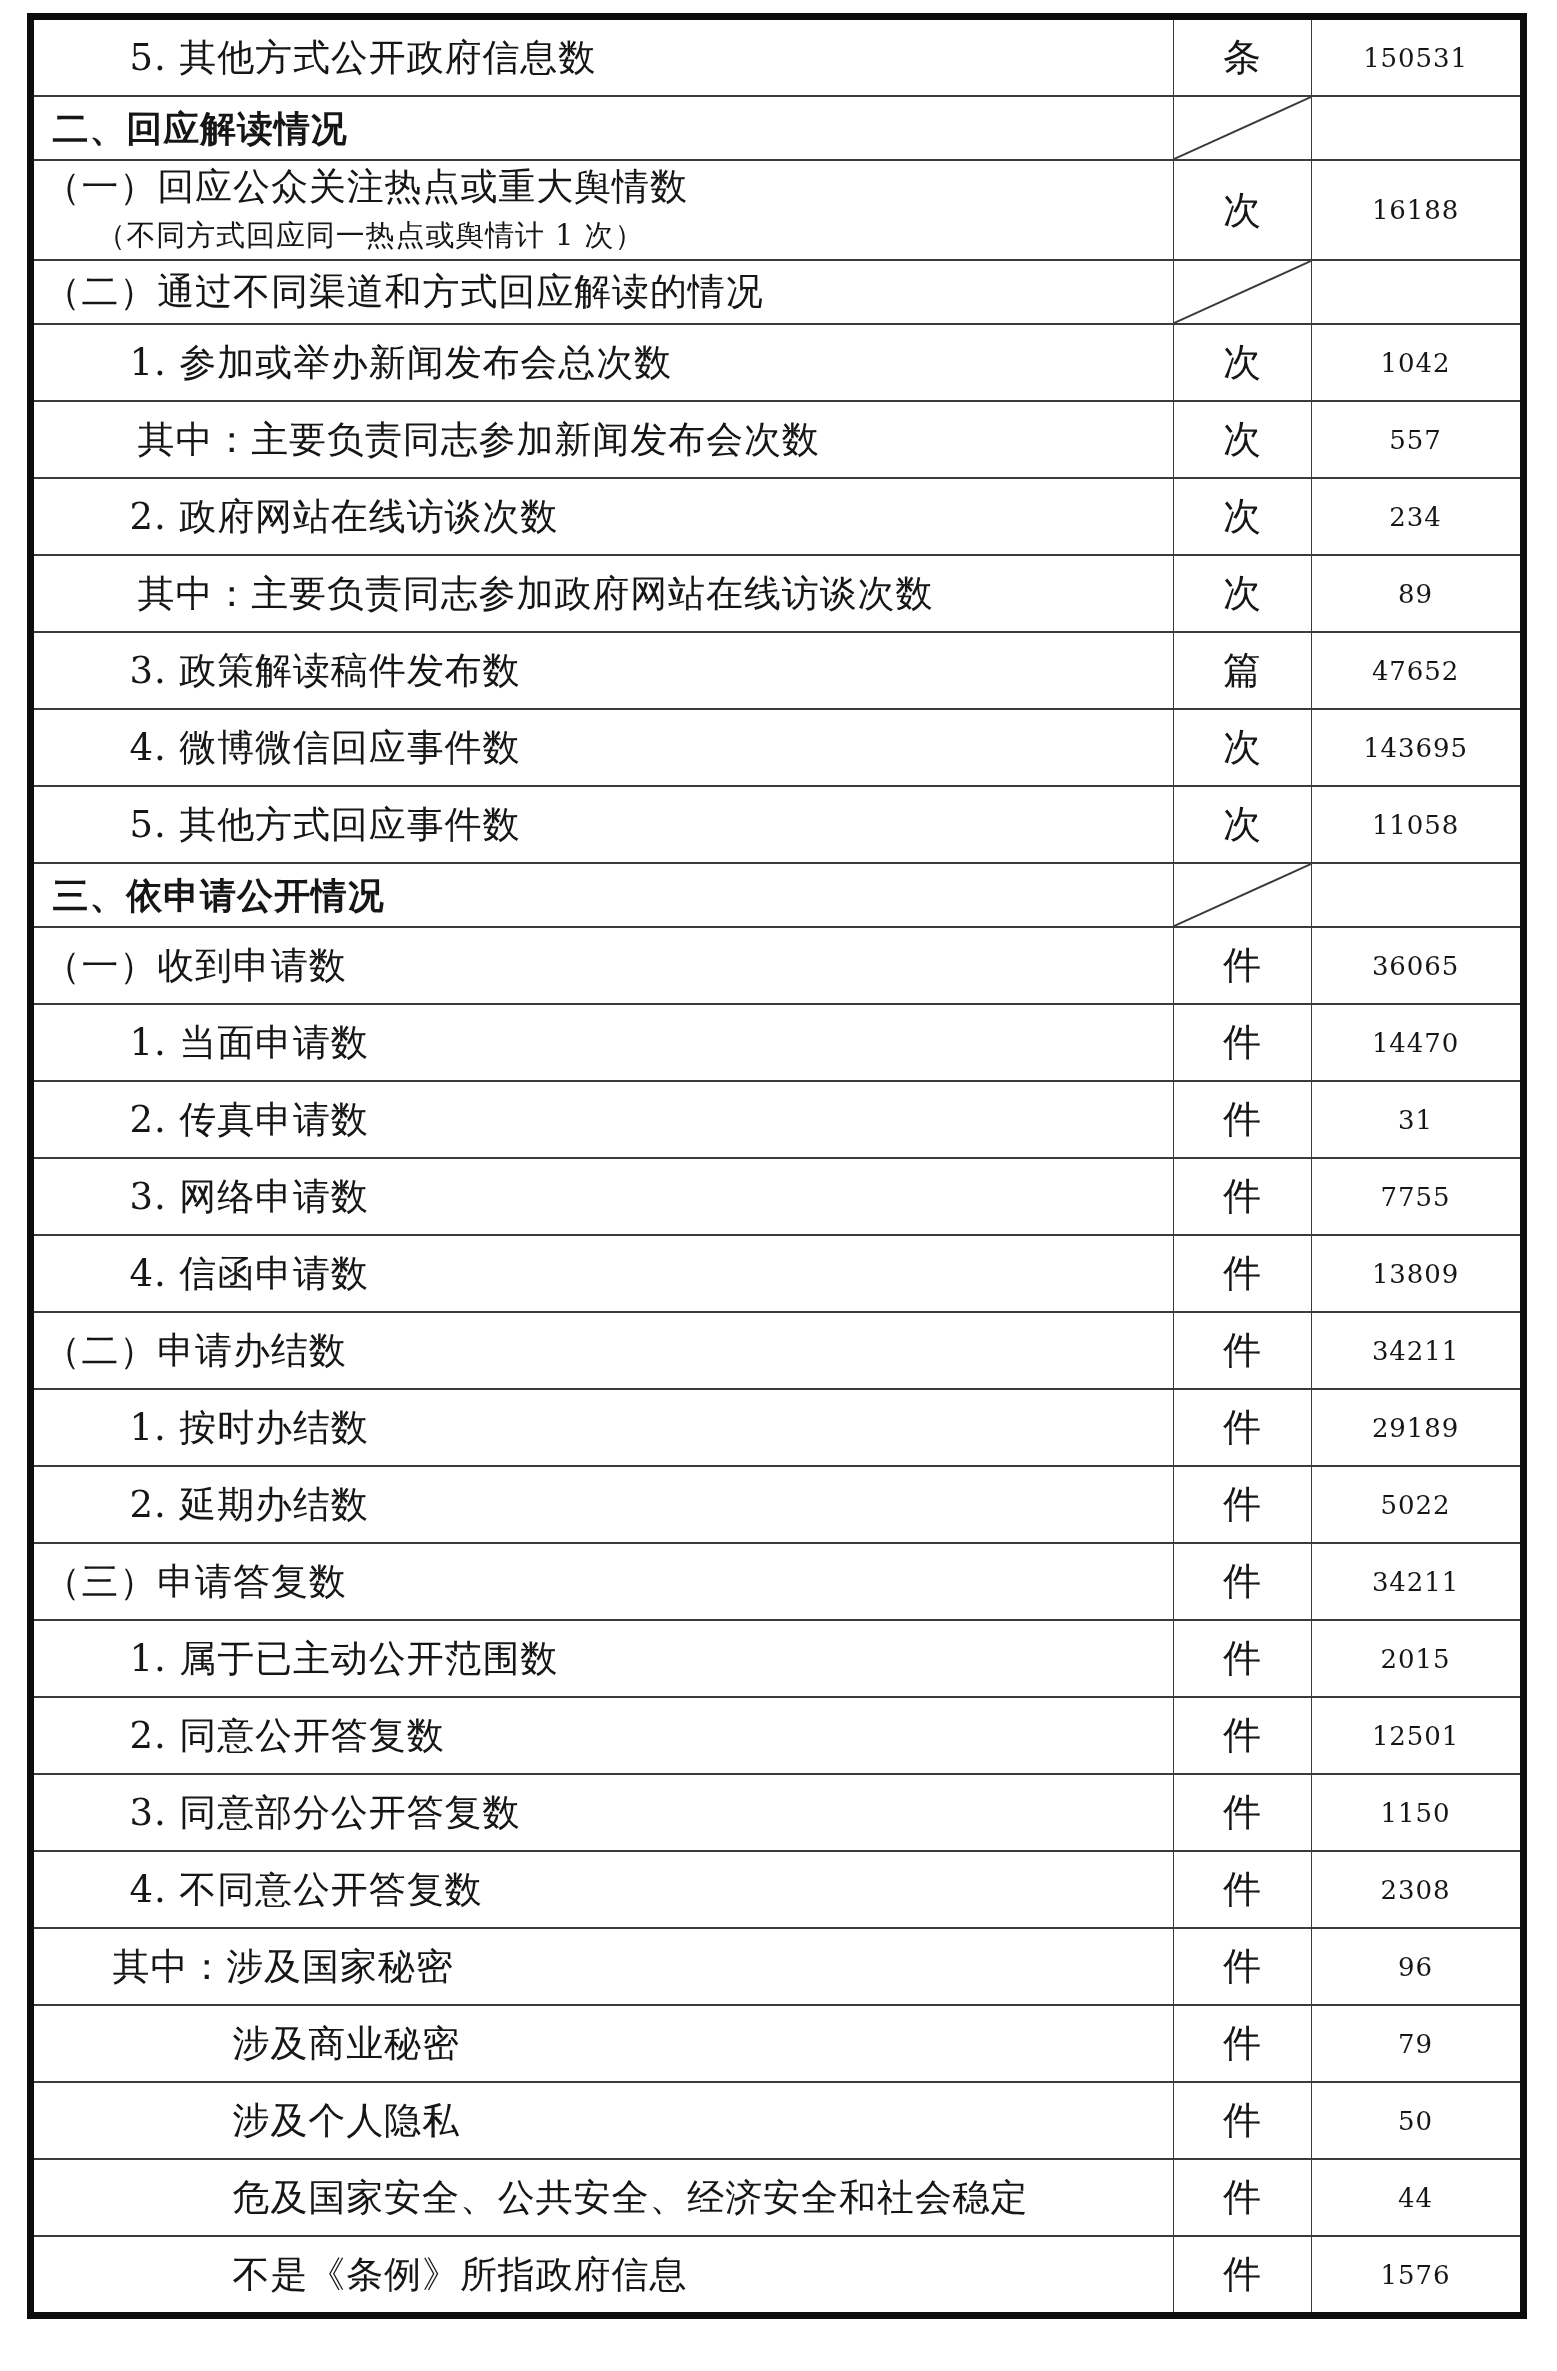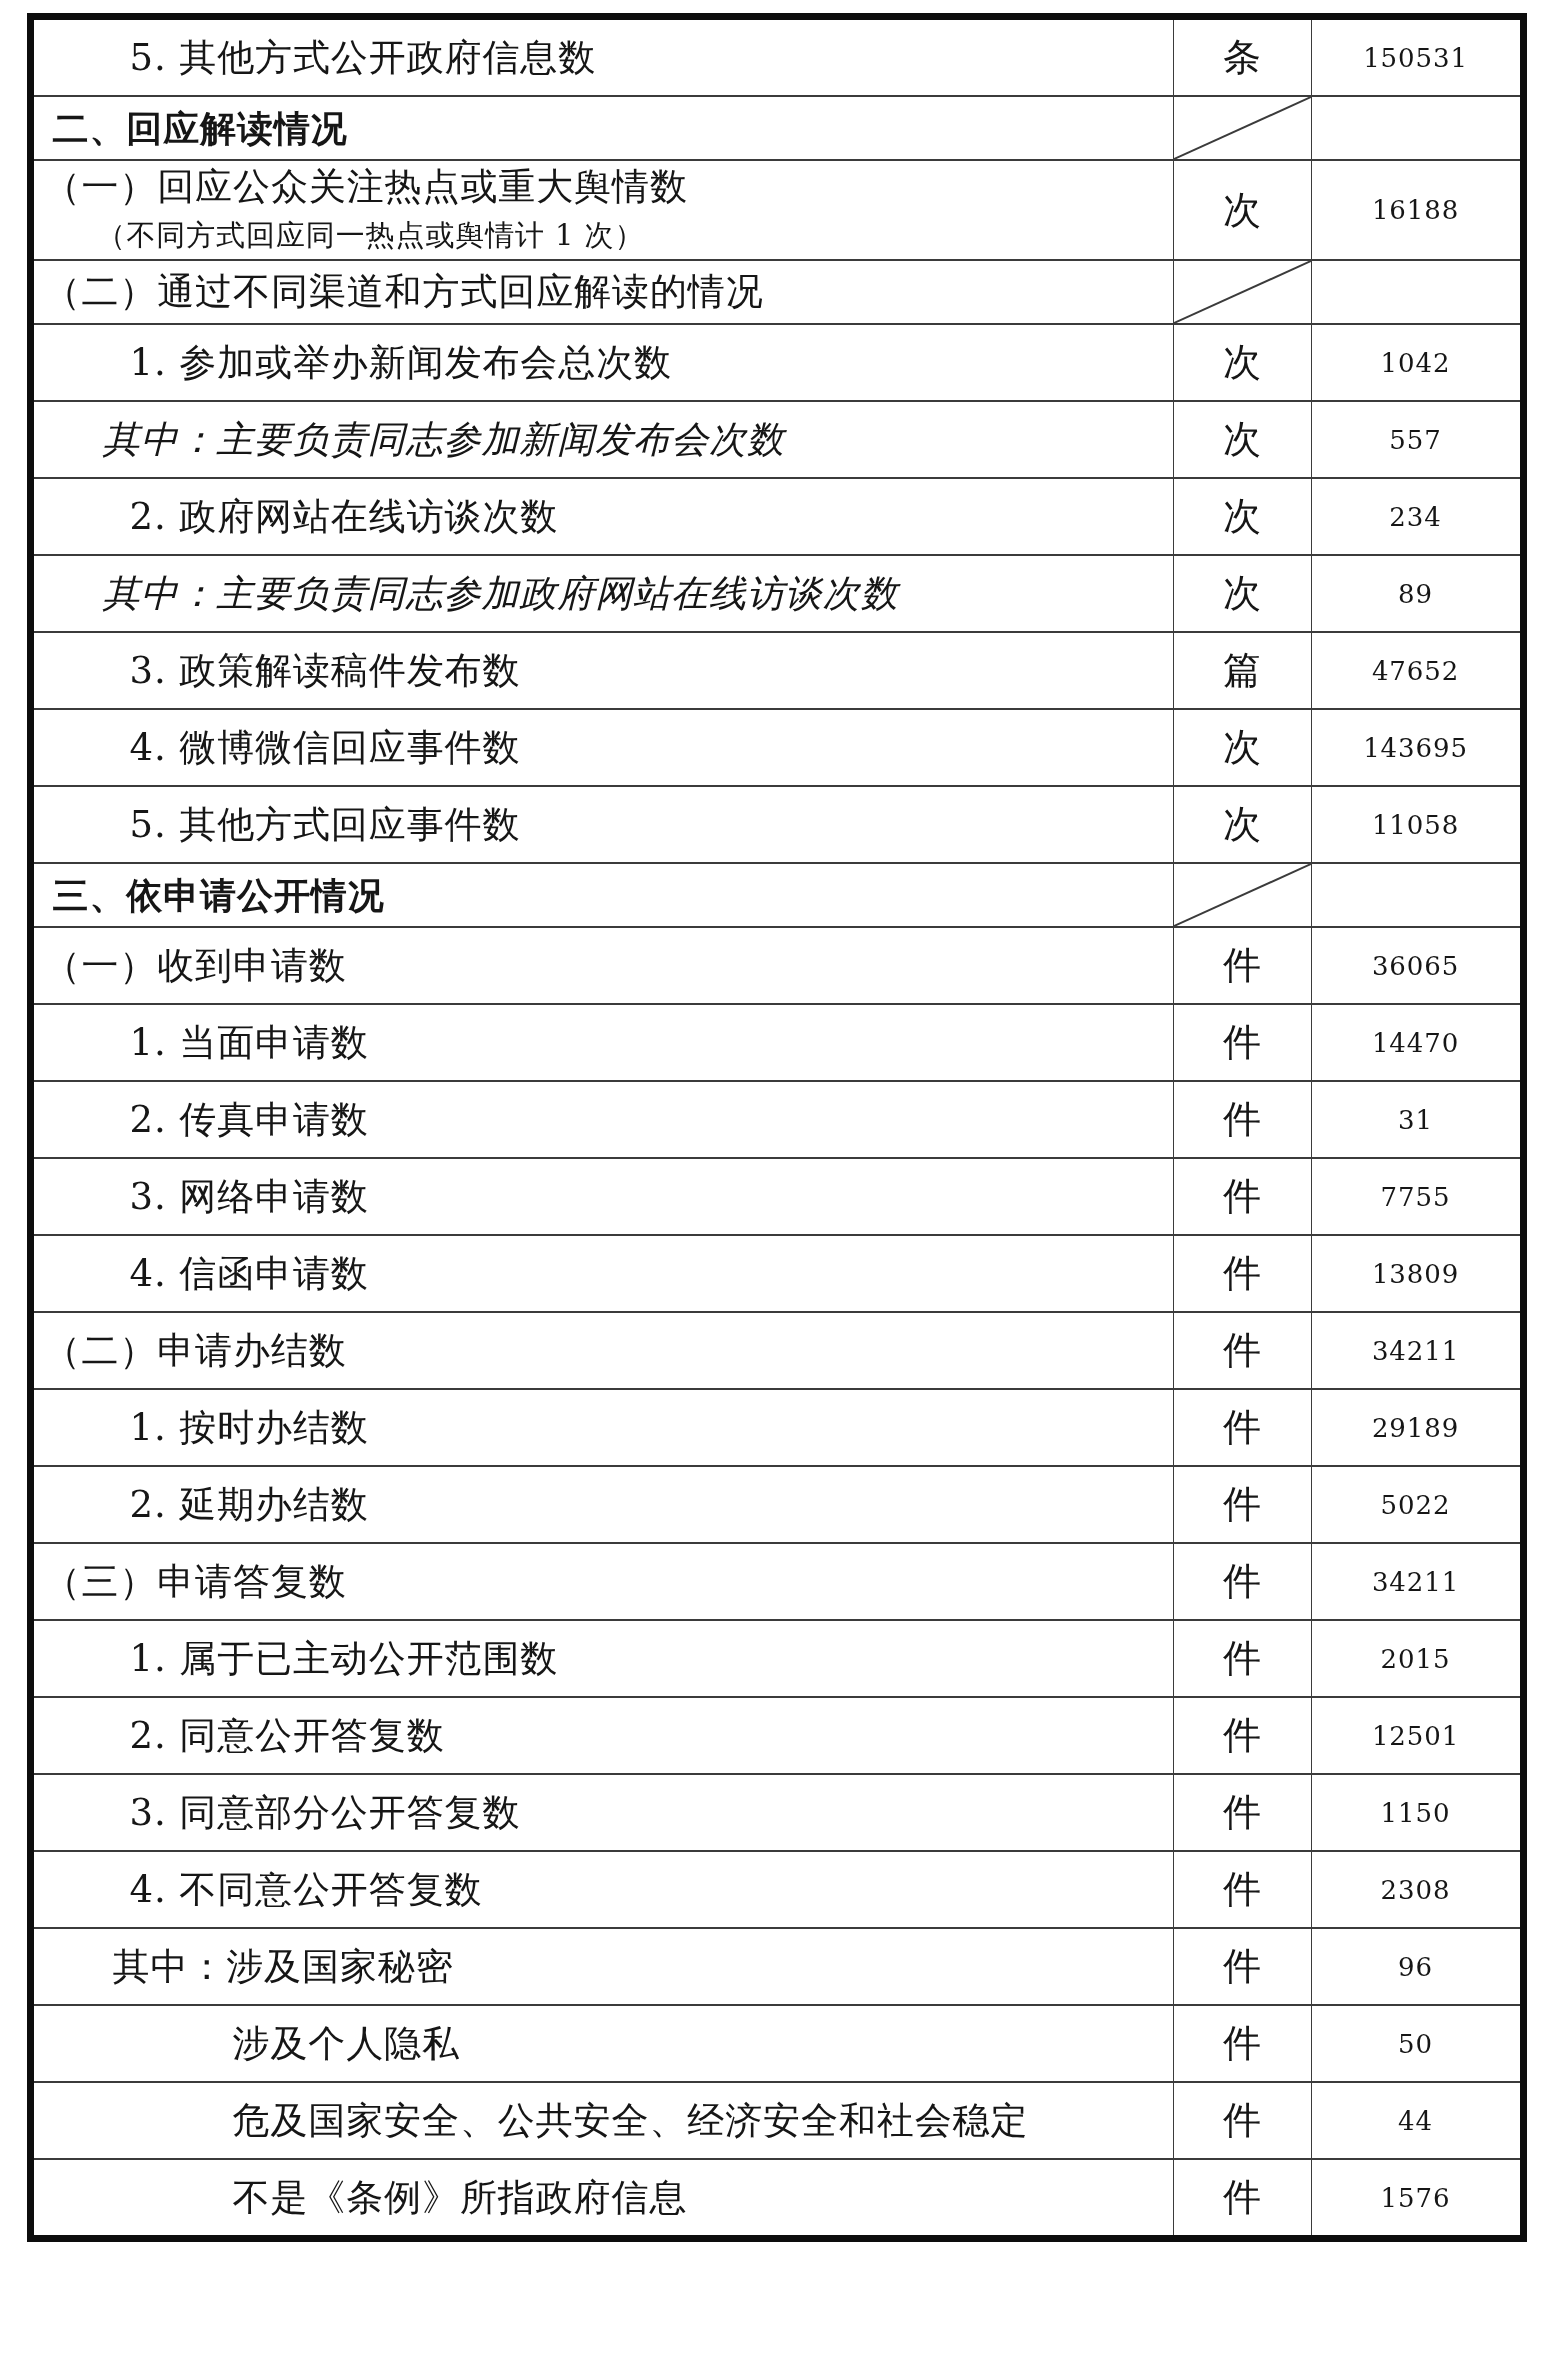--- a/index.html
+++ b/index.html
@@ -41,21 +41,21 @@
   .cell-note{
     font-size:29px;
     letter-spacing:0.9px;
     margin-top:5.7px;
     white-space:nowrap;
   }
   
   tr.r-section .cell-label{padding-left:19px;font-weight:bold;font-size:36px;}
   tr.r-paren   .cell-label{padding-left:10px;}
   tr.r-num     .cell-label{padding-left:96px;}
-  tr.r-qz1     .cell-label{padding-left:69px;font-style:italic;}
+  tr.r-qz1     .cell-label{padding-left:104px;}
   tr.r-qz2     .cell-label{padding-left:79px;}
   tr.r-sub     .cell-label{padding-left:199px;}
   tr.r-note    .cell-note {padding-left:63px;}
 
   td.c-unit{
     text-align:center;
     font-size:38px;
     position:relative;
   }
   td.c-value{
@@ -419,20 +419,33 @@
     <td class="c-unit">
       
       <span class="unit-text">件</span>
     </td>
     <td class="c-value">
       <span class="value-text">96</span>
     </td>
   </tr>
         <tr class="r-sub">
     <td class="c-item">
+      <div class="cell-label">涉及商业秘密</div>
+
+    </td>
+    <td class="c-unit">
+      
+      <span class="unit-text">件</span>
+    </td>
+    <td class="c-value">
+      <span class="value-text">79</span>
+    </td>
+  </tr>
+        <tr class="r-sub">
+    <td class="c-item">
       <div class="cell-label">涉及个人隐私</div>
 
     </td>
     <td class="c-unit">
       
       <span class="unit-text">件</span>
     </td>
     <td class="c-value">
       <span class="value-text">50</span>
     </td>

